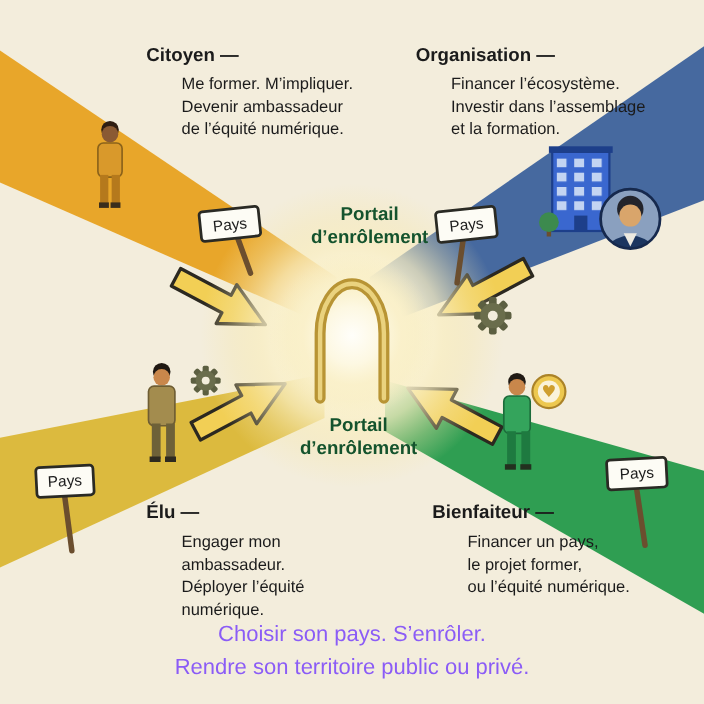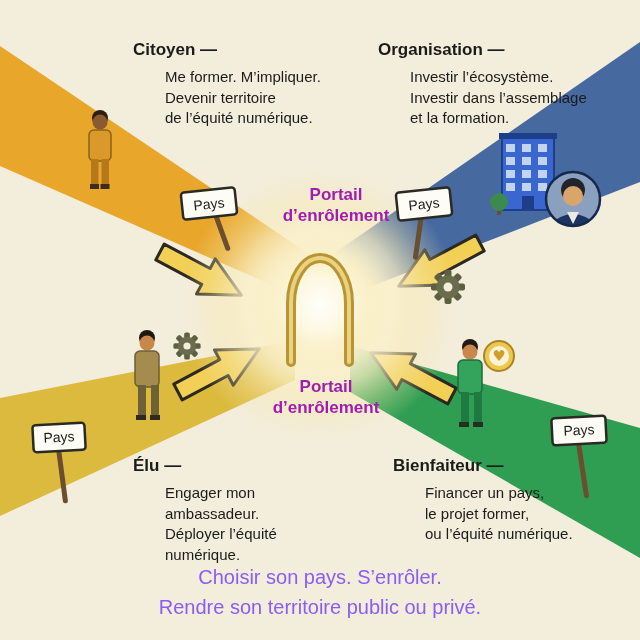--- a/index.html
+++ b/index.html
@@ -7,21 +7,21 @@
     position:relative;width:640px;height:640px;overflow:hidden;
     background:#f3eddc;
     font-family:"Liberation Sans",sans-serif;color:#1b1b1b;
   }
   .scene{position:absolute;left:0;top:0;width:640px;height:640px;}
   .qtext{position:absolute;}
   .qtitle{font-size:17px;font-weight:700;margin-bottom:7px;}
   .qline{font-size:15px;line-height:1.38;margin-left:32px;}
   .portal-label{
     position:absolute;text-align:center;font-weight:700;
-    font-size:17px;line-height:1.25;color:#a21caf;
+    font-size:17px;line-height:1.25;color:#14532d;
   }
   .tagline{position:absolute;left:0;right:0;top:562px;text-align:center;
     font-size:20px;line-height:1.5;color:#8b5cf6;}
   .sign-text{font-family:"Liberation Sans",sans-serif;font-size:14px;fill:#1c1c1c;}
   .heart-glyph{font-family:"DejaVu Sans",sans-serif;font-size:15px;fill:#cf9f2e;}
 </style>
 </head>
 <body>
 
 <div class="canvas">
@@ -159,27 +159,27 @@
     <g transform="translate(499,356)">
       <circle r="15" fill="#edc84f" stroke="#ab8328" stroke-width="2"></circle>
       <circle r="10" fill="#faf3da"></circle>
       <text class="heart-glyph" y="5" text-anchor="middle">♥</text>
     </g>
   </svg>
 
   <div class="qtext" style="left:133px;top:40px;width:215px">
     <div class="qtitle">Citoyen —</div>
     <div class="qline">Me former. M’impliquer.</div>
-    <div class="qline">Devenir territoire</div>
+    <div class="qline">Devenir ambassadeur</div>
     <div class="qline">de l’équité numérique.</div>
   </div>
 
   <div class="qtext" style="left:378px;top:40px;width:235px">
     <div class="qtitle">Organisation —</div>
-    <div class="qline">Investir l’écosystème.</div>
+    <div class="qline">Financer l’écosystème.</div>
     <div class="qline">Investir dans l’assemblage</div>
     <div class="qline">et la formation.</div>
   </div>
 
   <div class="qtext" style="left:133px;top:456px;width:215px">
     <div class="qtitle">Élu —</div>
     <div class="qline">Engager mon ambassadeur.</div>
     <div class="qline">Déployer l’équité</div>
     <div class="qline">numérique.</div>
   </div>

